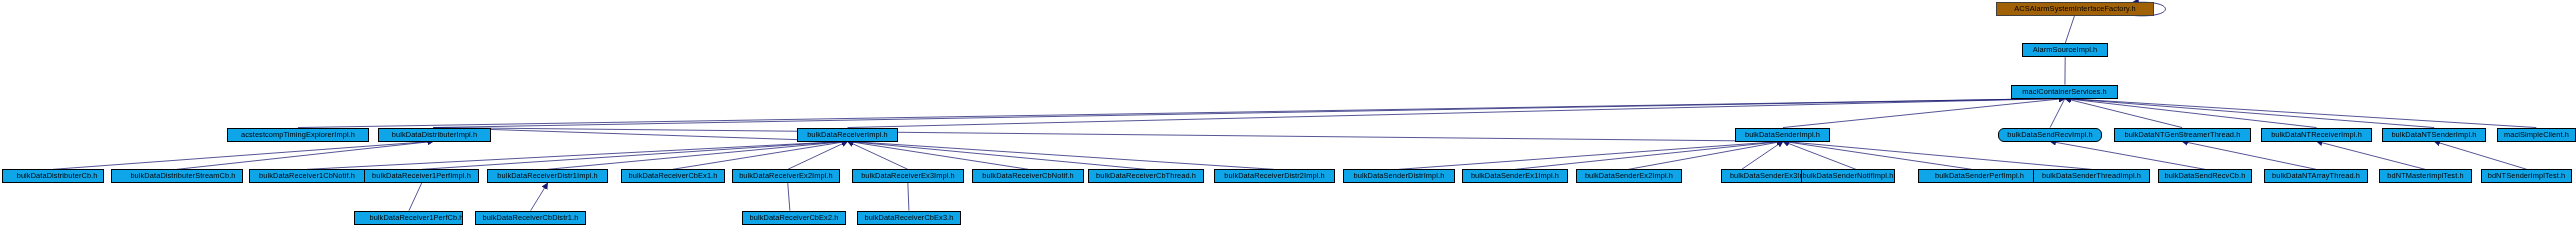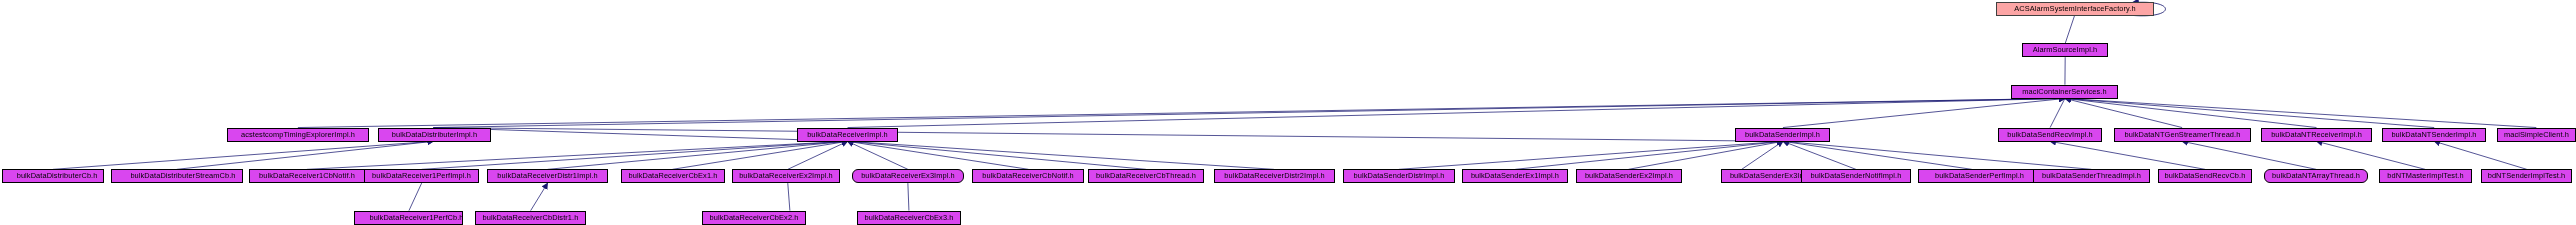--- a/index.html
+++ b/index.html
@@ -9,34 +9,34 @@
     width:2576px;
     height:226px;
     background:#ffffff;
     overflow:hidden;
   }
   #edges{position:absolute;left:0;top:0;width:2576px;height:226px;}
   .node{
     position:absolute;
     box-sizing:border-box;
     border:0.5px solid #000000;
-    background:#d946ef;
+    background:#0ea5e9;
     color:#000000;
     font-size:7.4px;
     line-height:1;
     white-space:nowrap;
     display:flex;
     align-items:center;
     justify-content:center;
     height:13.8px;
     letter-spacing:0.1px;
     z-index:5;
   }
   .node.root{
-    background:#fca5a5;
+    background:#a16207;
     border:0.5px solid #404040;
   }
   .node-label{pointer-events:none;}
 </style>
 </head>
 <body>
 
 <div id="graph">
   <svg id="edges" xmlns="http://www.w3.org/2000/svg" viewBox="0 0 4869 427" width="2576" height="226">
       <defs>
@@ -99,21 +99,21 @@
     </div>
     <div class="node" style="left: 378px; top: 128px; width: 113px;">
       <span class="node-label">bulkDataDistributerImpl.h</span>
     </div>
     <div class="node" style="left: 797px; top: 128px; width: 101px;">
       <span class="node-label">bulkDataReceiverImpl.h</span>
     </div>
     <div class="node" style="left: 1735px; top: 128px; width: 95px;">
       <span class="node-label">bulkDataSenderImpl.h</span>
     </div>
-    <div class="node" style="left: 1998px; top: 128px; width: 104px;">
+    <div class="node" style="left: 1998px; top: 128px; width: 104px; border-radius: 6px;">
       <span class="node-label">bulkDataSendRecvImpl.h</span>
     </div>
     <div class="node" style="left: 2114px; top: 128px; width: 137px;">
       <span class="node-label">bulkDataNTGenStreamerThread.h</span>
     </div>
     <div class="node" style="left: 2261px; top: 128px; width: 111px; align-items: center;">
       <span class="node-label">bulkDataNTReceiverImpl.h</span>
     </div>
     <div class="node" style="left: 2382px; top: 128px; width: 104px;">
       <span class="node-label">bulkDataNTSenderImpl.h</span>
@@ -135,21 +135,21 @@
     </div>
     <div class="node" style="left: 487px; top: 169px; width: 121px;">
       <span class="node-label">bulkDataReceiverDistr1Impl.h</span>
     </div>
     <div class="node" style="left: 621px; top: 169px; width: 104px;">
       <span class="node-label">bulkDataReceiverCbEx1.h</span>
     </div>
     <div class="node" style="left: 732px; top: 169px; width: 108px;">
       <span class="node-label">bulkDataReceiverEx2Impl.h</span>
     </div>
-    <div class="node" style="left: 852px; top: 169px; width: 112px; border-radius: 6px;">
+    <div class="node" style="left: 852px; top: 169px; width: 112px;">
       <span class="node-label">bulkDataReceiverEx3Impl.h</span>
     </div>
     <div class="node" style="left: 972px; top: 169px; width: 112px; text-align: center;">
       <span class="node-label">bulkDataReceiverCbNotif.h</span>
     </div>
     <div class="node" style="left: 1088px; top: 169px; width: 116px;">
       <span class="node-label">bulkDataReceiverCbThread.h</span>
     </div>
     <div class="node" style="left: 1214px; top: 169px; width: 121px;">
       <span class="node-label">bulkDataReceiverDistr2Impl.h</span>
@@ -159,47 +159,47 @@
     </div>
     <div class="node" style="left: 1462px; top: 169px; width: 106px;">
       <span class="node-label">bulkDataSenderEx1Impl.h</span>
     </div>
     <div class="node" style="left: 1576px; top: 169px; width: 106px; justify-content: center;">
       <span class="node-label">bulkDataSenderEx2Impl.h</span>
     </div>
     <div class="node" style="left: 1689px; top: 169px; width: 106px; margin-left: 32px;">
       <span class="node-label">bulkDataSenderEx3Impl.h</span>
     </div>
-    <div class="node" style="left: 1801px; top: 169px; width: 110px;">
+    <div class="node" style="left: 1801px; top: 169px; width: 94px;">
       <span class="node-label">bulkDataSenderNotifImpl.h</span>
     </div>
     <div class="node" style="left: 1918px; top: 169px; width: 123px;">
       <span class="node-label">bulkDataSenderPerfImpl.h</span>
     </div>
     <div class="node" style="left: 2033px; top: 169px; width: 117px;">
       <span class="node-label">bulkDataSenderThreadImpl.h</span>
     </div>
     <div class="node" style="left: 2158px; top: 169px; width: 94px;">
       <span class="node-label">bulkDataSendRecvCb.h</span>
     </div>
-    <div class="node" style="left: 2264px; top: 169px; width: 104px; border-radius: 6px;">
+    <div class="node" style="left: 2264px; top: 169px; width: 104px;">
       <span class="node-label">bulkDataNTArrayThread.h</span>
     </div>
     <div class="node" style="left: 2379px; top: 169px; width: 93px;">
       <span class="node-label">bdNTMasterImplTest.h</span>
     </div>
     <div class="node" style="left: 2481px; top: 169px; width: 91px;">
       <span class="node-label">bdNTSenderImplTest.h</span>
     </div>
     <div class="node" style="left: 354px; top: 211px; width: 109px; padding-left: 16px;">
       <span class="node-label">bulkDataReceiver1PerfCb.h</span>
     </div>
     <div class="node" style="left: 475px; top: 211px; width: 111px;">
       <span class="node-label">bulkDataReceiverCbDistr1.h</span>
     </div>
-    <div class="node" style="left: 702px; top: 211px; width: 104px;">
+    <div class="node" style="left: 742px; top: 211px; width: 104px;">
       <span class="node-label">bulkDataReceiverCbEx2.h</span>
     </div>
     <div class="node" style="left: 857px; top: 211px; width: 104px;">
       <span class="node-label">bulkDataReceiverCbEx3.h</span>
     </div>
   </div>
 
 
 </body></html>

